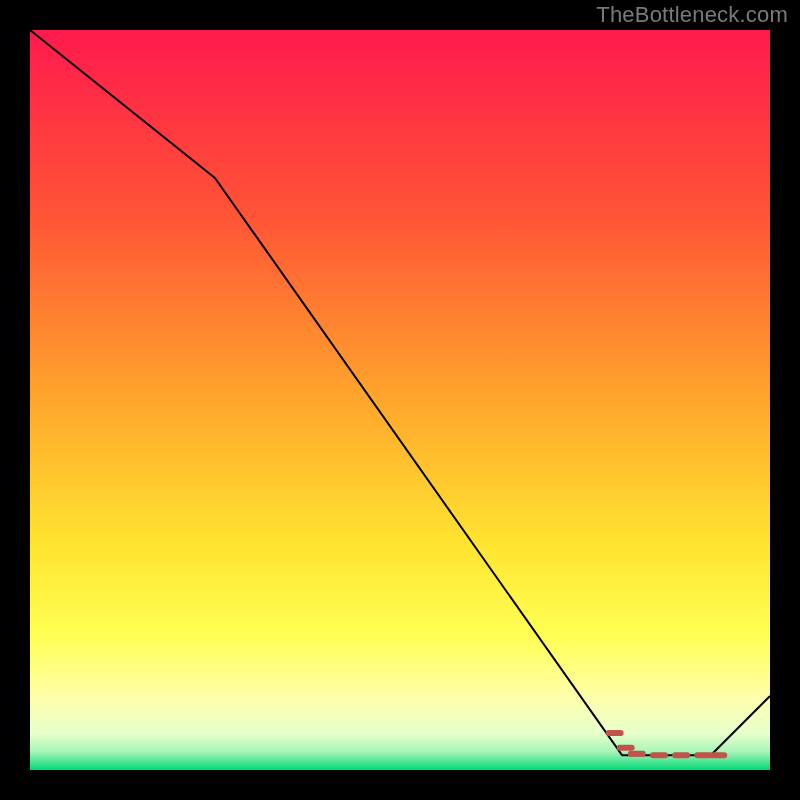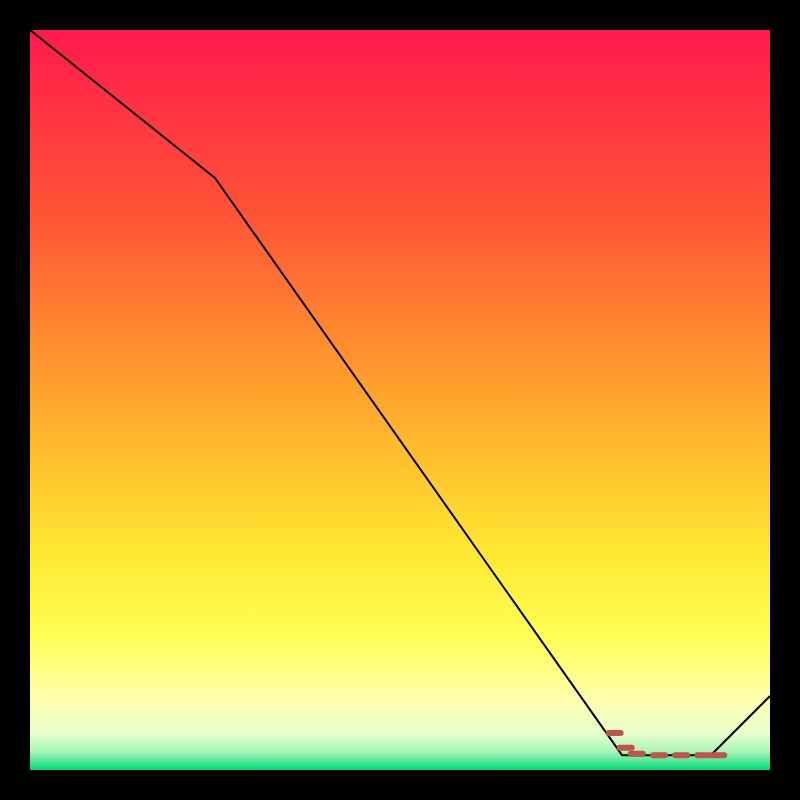--- a/index.html
+++ b/index.html
@@ -36,20 +36,21 @@
   .plot-svg {
     width: 100%;
     height: 100%;
     display: block;
   }
 </style>
 </head>
 <body>
 
 <div class="frame">
+  <div class="attribution">TheBottleneck.com</div>
 
   <div class="plot-area">
     <svg class="plot-svg" viewBox="0 0 740 740" preserveAspectRatio="none">
       <defs>
         <linearGradient id="bg-grad" x1="0" y1="0" x2="0" y2="1">
             <stop offset="0%" stop-color="#ff1a4d"></stop>
             <stop offset="25%" stop-color="#ff5436"></stop>
             <stop offset="50%" stop-color="#ffa62c"></stop>
             <stop offset="70%" stop-color="#ffe631"></stop>
             <stop offset="82%" stop-color="#ffff55"></stop>

